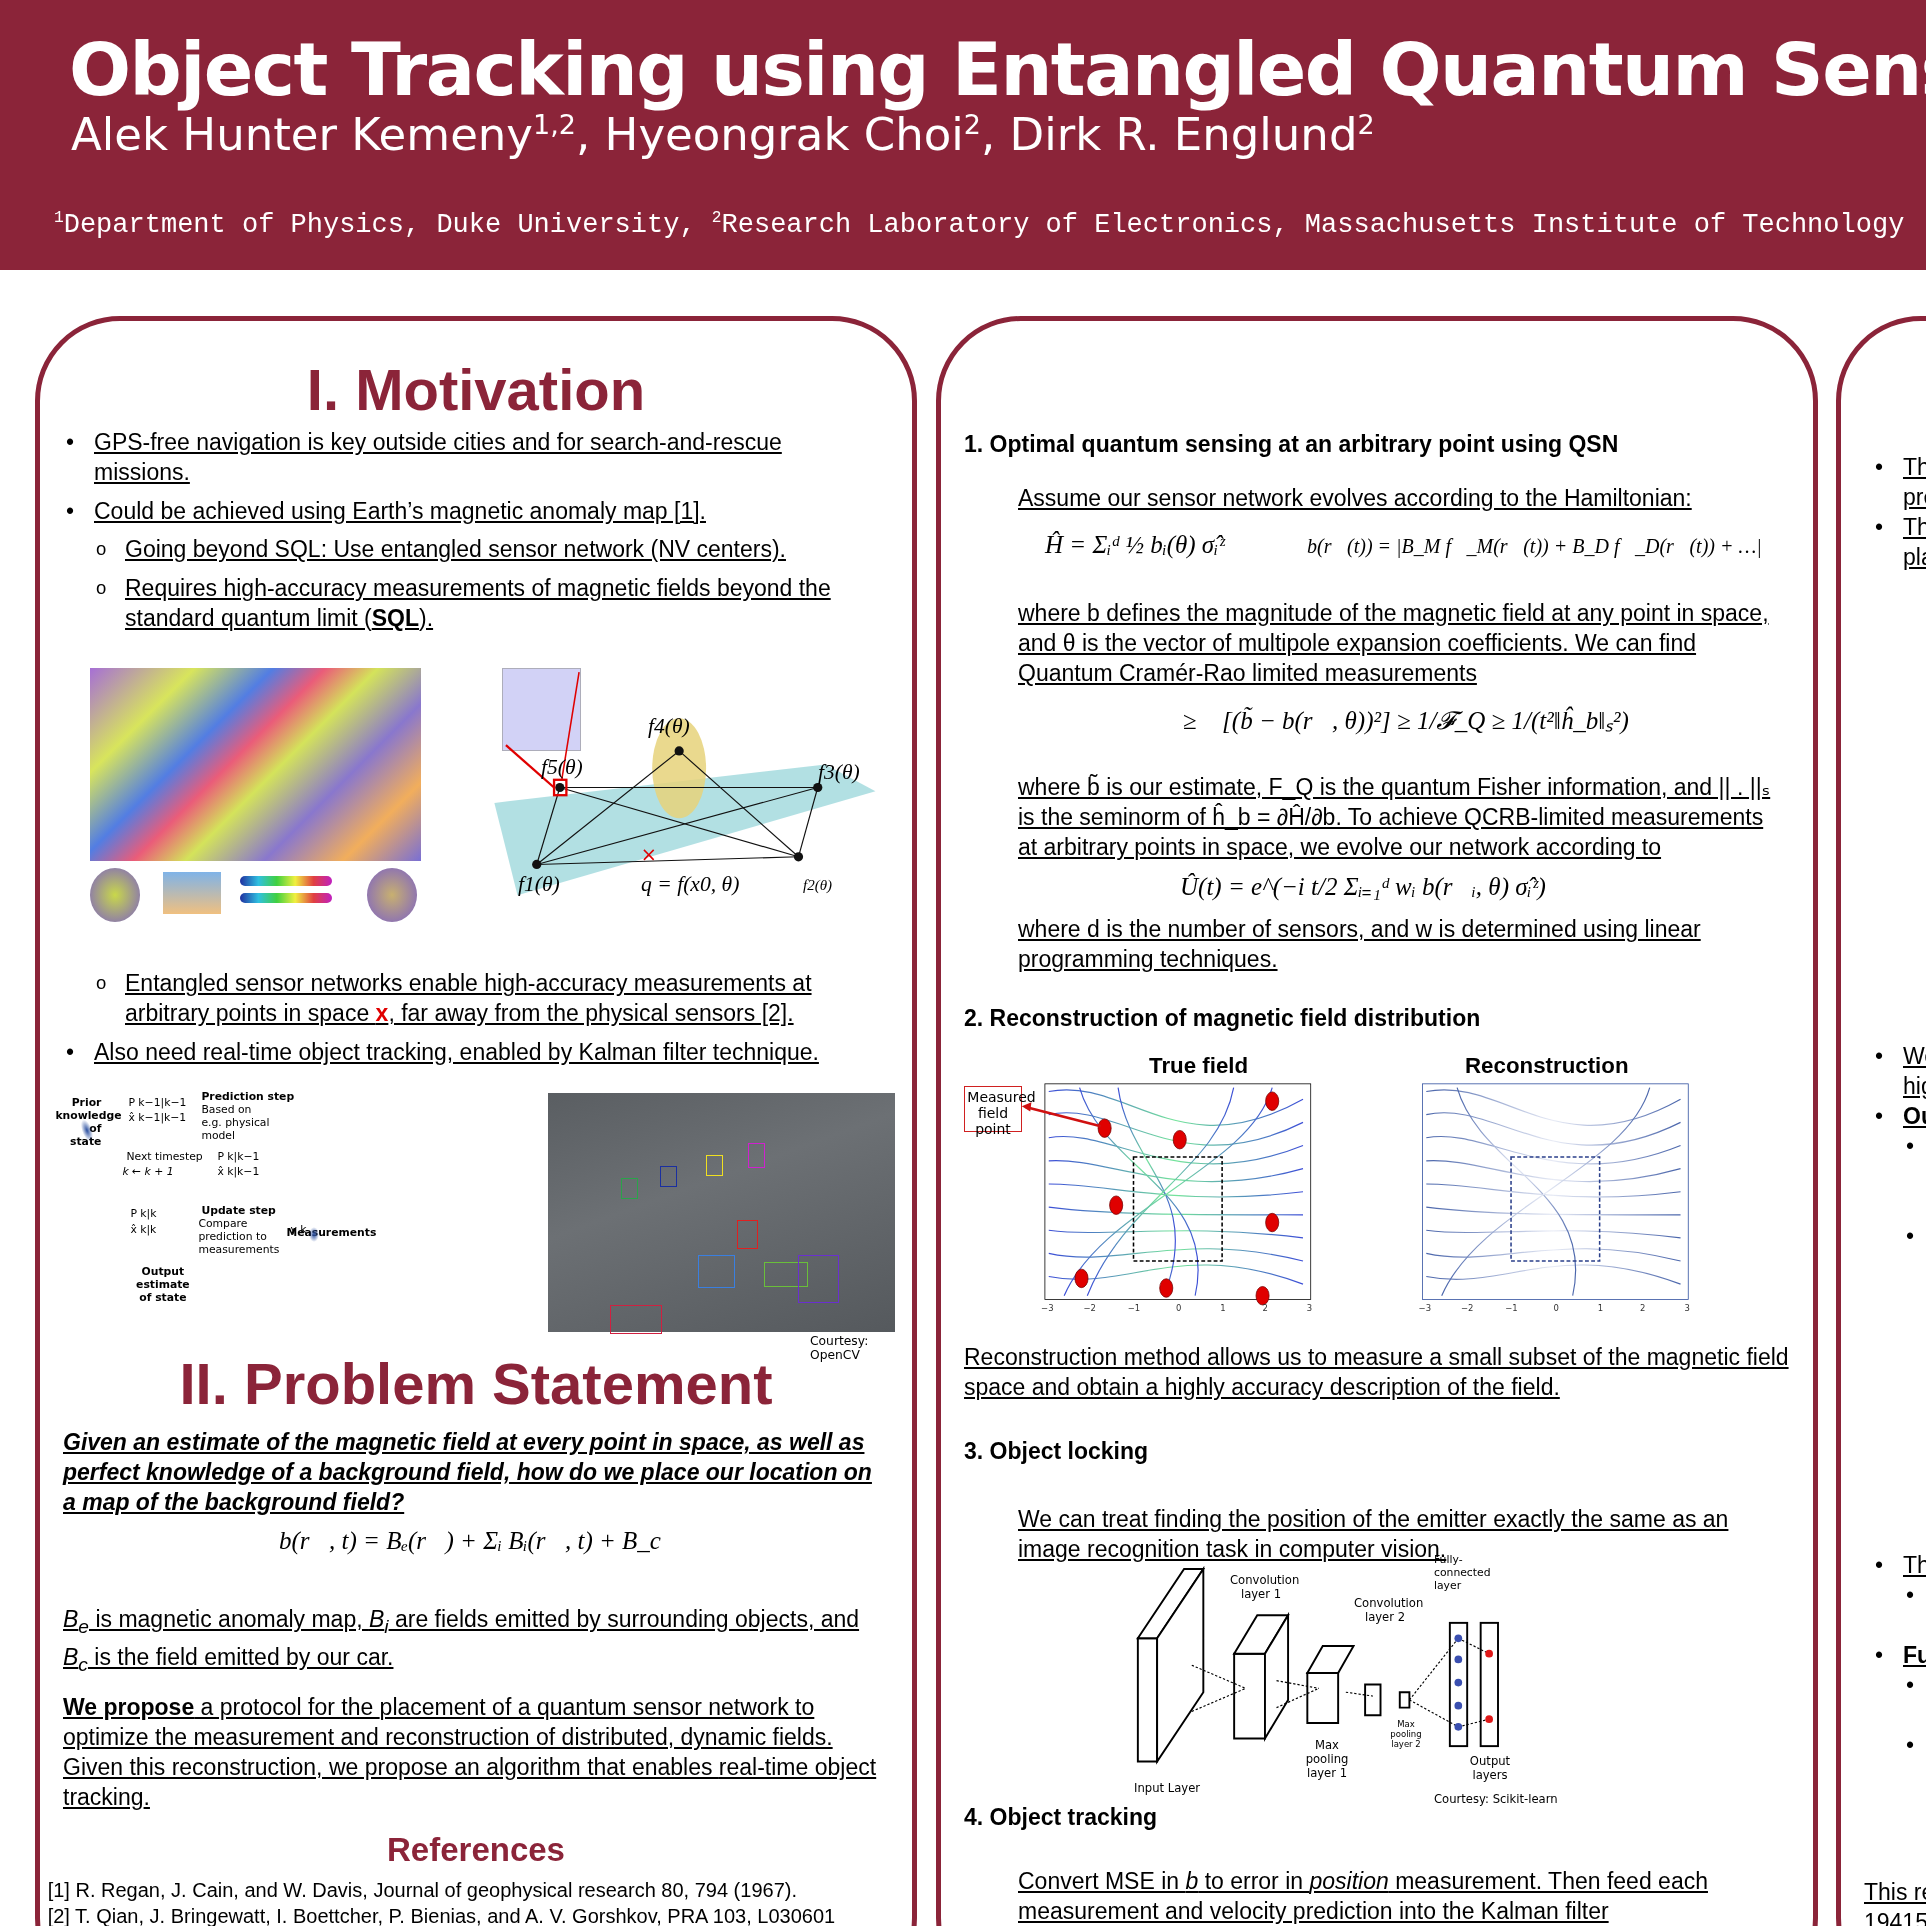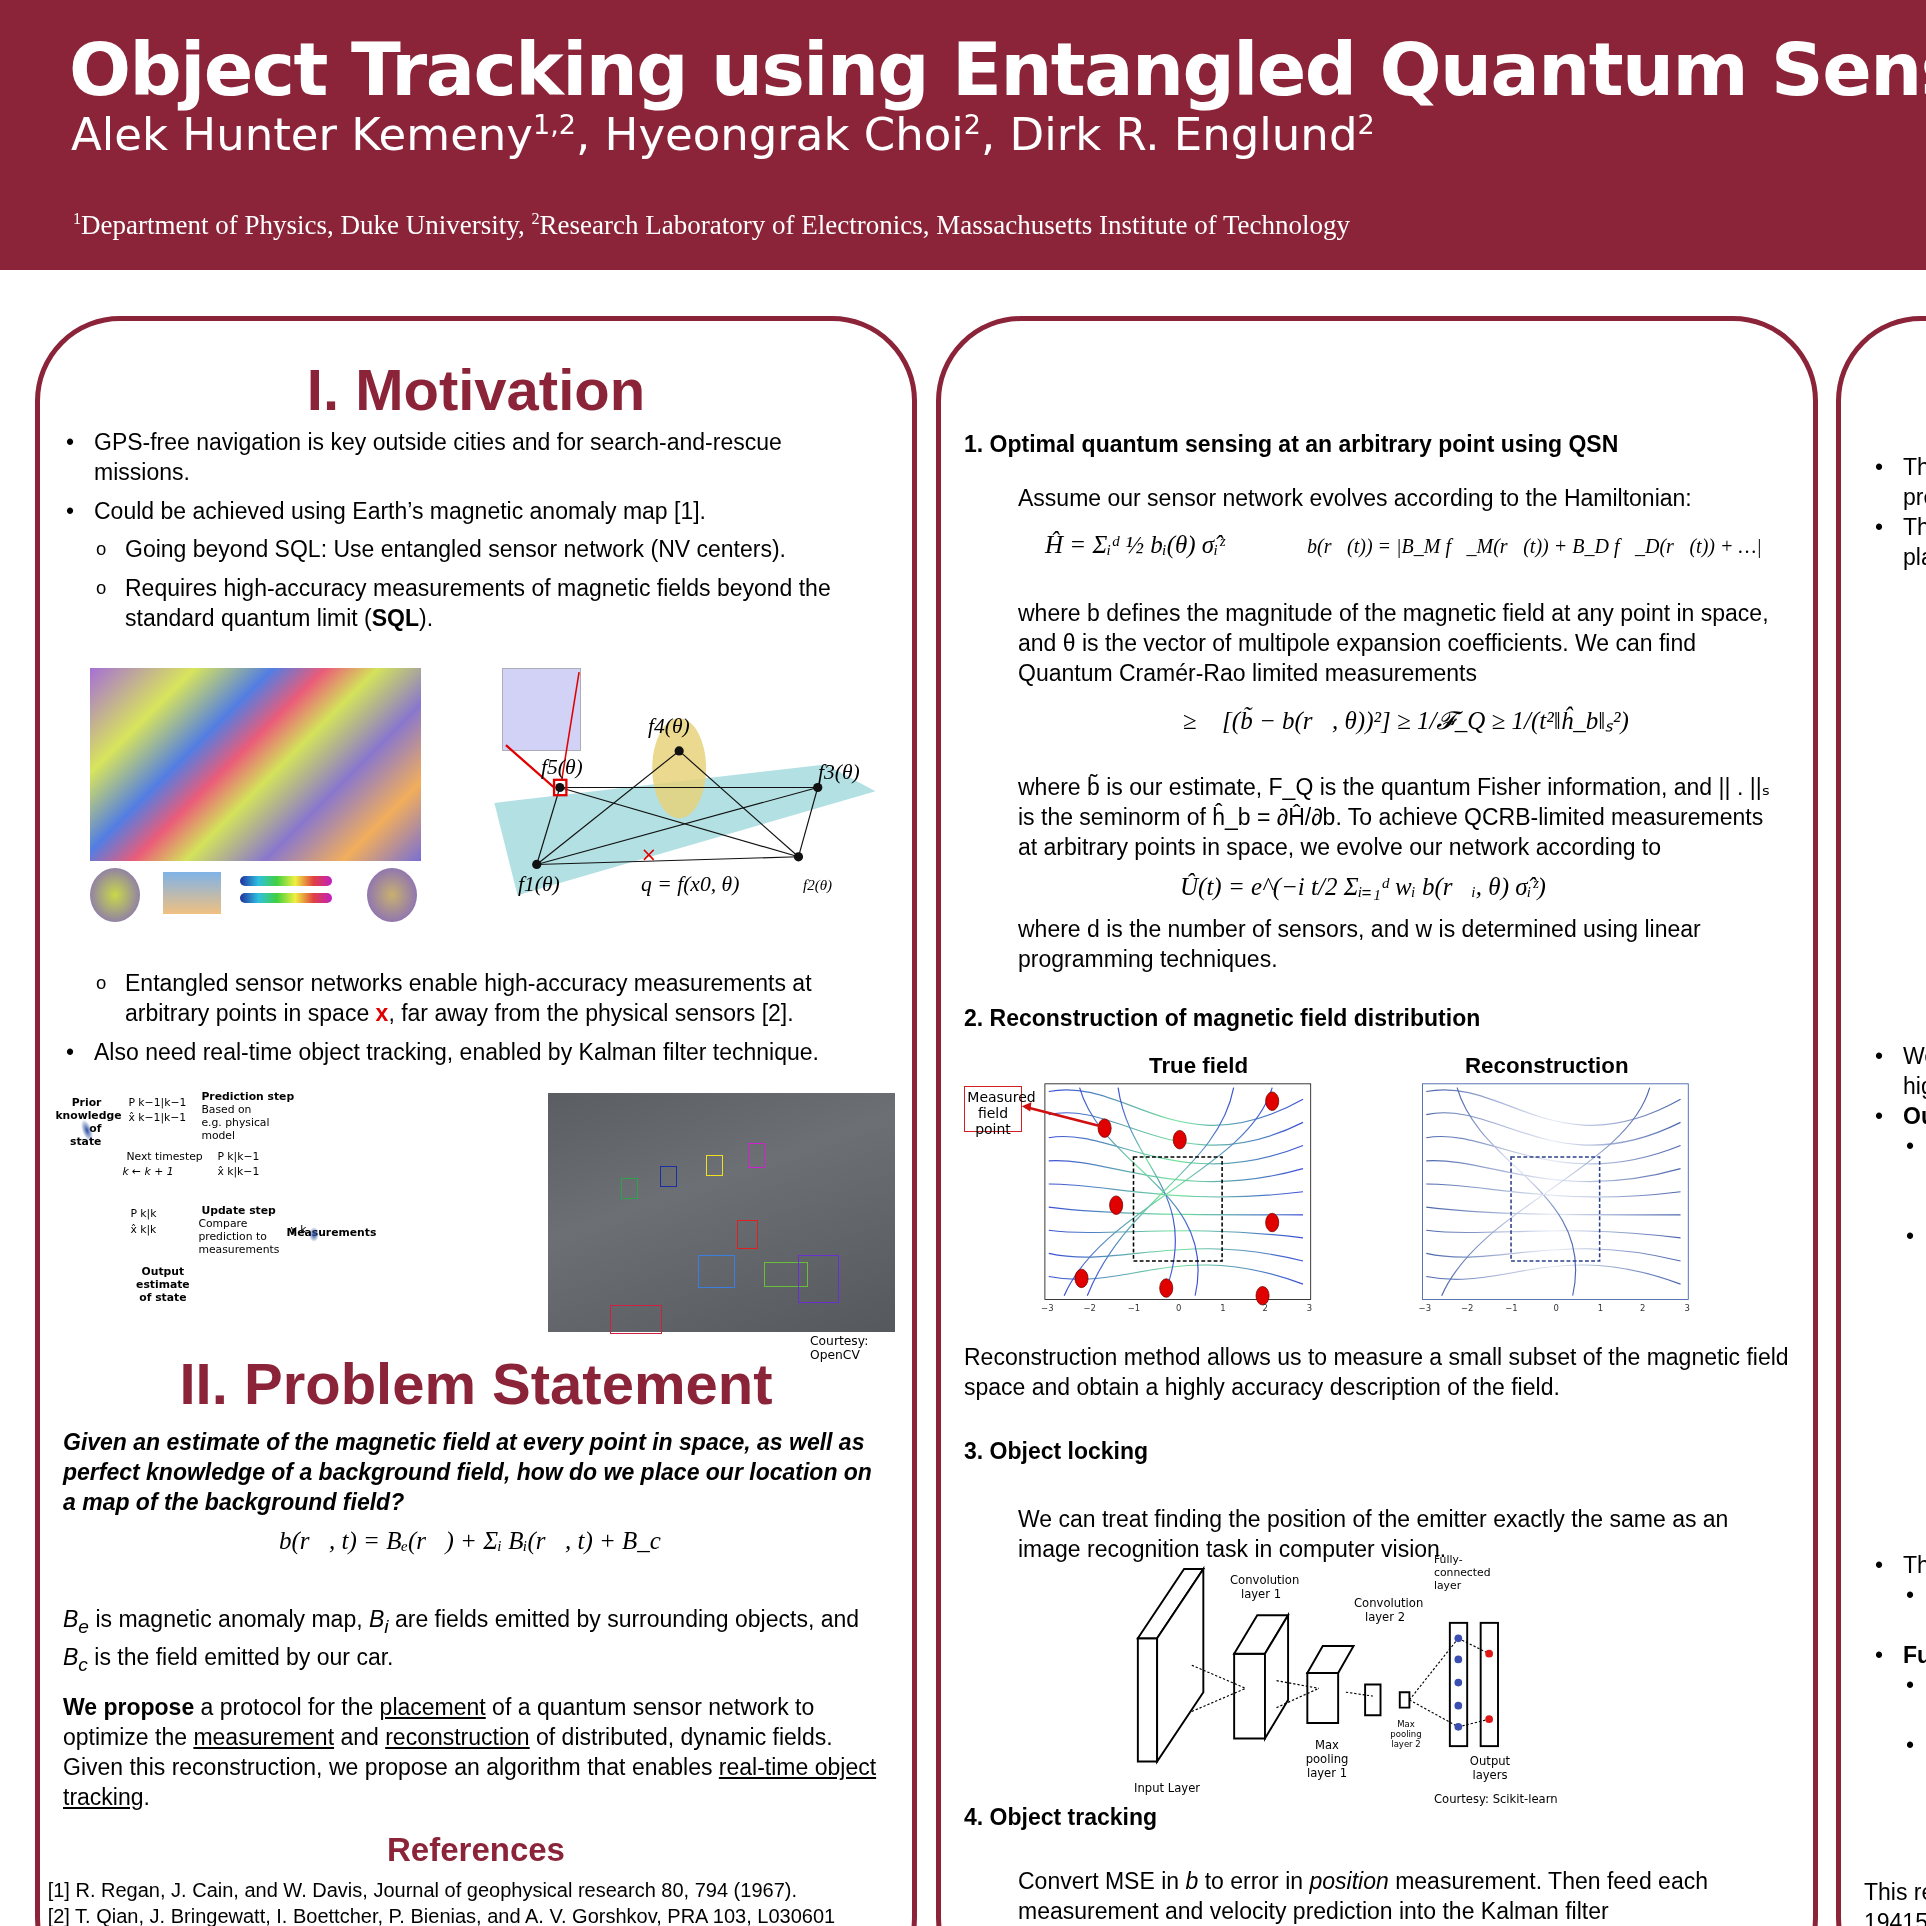--- a/index.html
+++ b/index.html
@@ -1,30 +1,30 @@
 <!DOCTYPE html>
 <html style="font-size:6.2px"><head>
 <meta charset="utf-8">
 <style>
   html, body { margin:0; padding:0; }
   body { width:2736px; height:2052px; background:#ffffff; position:relative; overflow:hidden;
          font-family:"Liberation Sans", "DejaVu Sans", sans-serif; color:#000; }
   .header { position:absolute; left:0; top:0; width:2173px; height:270px; background:#8b2439; color:#fff; }
   .title { position:absolute; left:69px; top:27px; font-size:73px; font-weight:bold; font-family:"DejaVu Sans", sans-serif; letter-spacing:-1.5px; white-space:nowrap; }
   .authors { position:absolute; left:71px; top:108px; font-size:45px; font-family:"DejaVu Sans", sans-serif; white-space:nowrap; }
-  .affil { position:absolute; left:73px; top:210px; font-size:27px; font-family:Liberation Serif, serif; white-space:nowrap; }
+  .affil { position:absolute; left:54px; top:210px; font-size:27px; font-family:Liberation Mono, monospace; white-space:nowrap; }
   sup { font-size:0.6em; vertical-align:super; line-height:0; }
 
   .panel { position:absolute; top:316px; height:1687px; border:5.4px solid #8b2439; border-radius:85px; background:#fff; box-sizing:border-box; }
   .p1 { left:35px; width:882px; }
   .p2 { left:936px; width:882px; }
   .p3 { left:1836px; width:874px; }
   .h-sec { color:#8b2439; font-weight:bold; font-size:58px; text-align:center; position:absolute; left:0; right:0; white-space:nowrap; }
   .h-sub { color:#8b2439; font-weight:bold; font-size:33px; text-align:center; position:absolute; left:0; right:0; }
-  .txt { font-size:23px; line-height:30px; position:absolute; }
+  .txt { font-size:23px; line-height:30px; position:absolute;text-decoration:underline; }
   ul.b { margin:0; padding:0; list-style:none; }
   ul.b li { position:relative; padding-left:31px; margin-bottom:8.5px; }
   ul.b li::before { content:"•"; position:absolute; left:3.1px; top:0; }
   ul.b li.sub { margin-left:31px; }
   ul.b li.sub::before { content:"o"; font-size:18.5px; left:1.9px; }
   ul.b li.sub2 { margin-left:31px; }
   .red { color:#e00000; font-weight:bold; }
   .ref { font-size:20px; line-height:26px; }
   .num-h { font-weight:bold; font-size:23px; position:absolute; }
   .math { font-family:"Liberation Serif", serif; font-style:italic; font-size:25px; position:absolute; white-space:nowrap; }

